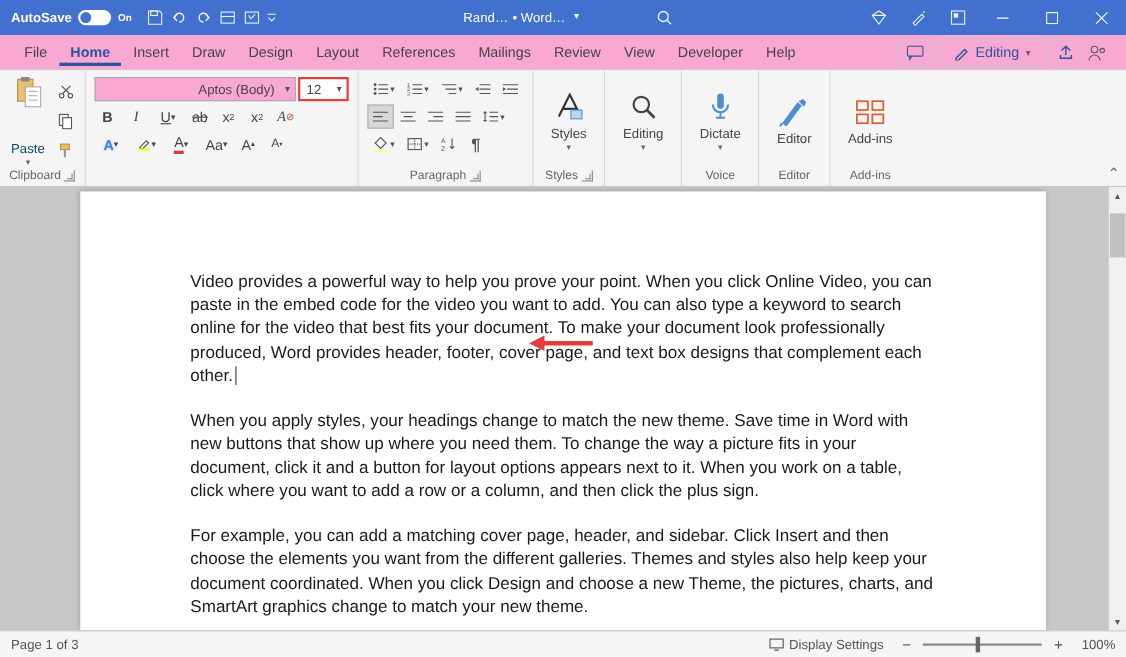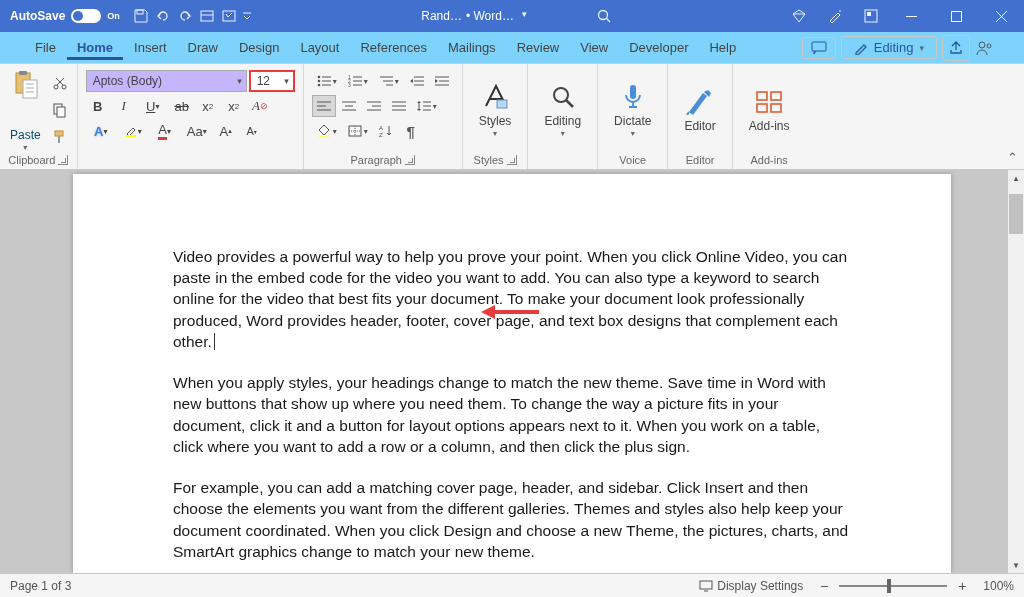--- a/index.html
+++ b/index.html
@@ -12,21 +12,21 @@
     .toggle-knob { width: 10px; height: 10px; background: #4170CF; border-radius: 50%; position: absolute; left: 2px; top: 2px; }
     .tb-icon { width: 22px; height: 22px; display: flex; align-items: center; justify-content: center; opacity: 0.9; }
     .tb-icon svg { fill: white; }
     .tb-spacer { flex: 1; }
     .doc-title { padding: 0 10px; display: flex; align-items: flex-start; gap: 4px; }
     .win-controls { display: flex; }
     .win-btn { width: 45px; height: 32px; display: flex; align-items: center; justify-content: center; }
     .win-btn svg { stroke: white; fill: none; stroke-width: 1; }
 
     
-    .menu-bar { height: 32px; background: #7dd3fc; display: flex; align-items: center; padding: 0 25px; border-bottom: 1px solid #d0d0d0; gap: 1px; position: relative; }
+    .menu-bar { height: 32px; background: #f9a8d4; display: flex; align-items: center; padding: 0 12px; border-bottom: 1px solid #d0d0d0; gap: 1px; position: relative; }
     .menu-item { padding: 5px 10px; color: #444; font-size: 13px; cursor: pointer; }
     .menu-item.active { color: #2b579a; font-weight: 600; border-bottom: 3px solid #2b579a; padding-bottom: 2px; }
     .menu-spacer { flex: 1; }
     .comments-btn { border: 1px solid #c8c8c8; border-radius: 3px; padding: 3px 8px; display: flex; align-items: center; }
     .editing-btn { border: 1px solid #c8c8c8; border-radius: 3px; padding: 3px 12px; display: flex; align-items: center; gap: 6px; color: #2b579a; font-size: 13px; }
     .share-btn { width: 28px; height: 26px; border: 1px solid #c8c8c8; border-radius: 3px; display: flex; align-items: center; justify-content: center; }
     .collab-icon { width: 28px; height: 26px; display: flex; align-items: center; justify-content: center; }
 
     
     .ribbon { height: 106px; background: #f5f5f5; display: flex; border-bottom: 1px solid #c8c8c8; position: relative; }
@@ -40,21 +40,21 @@
     .clipboard-main { display: flex; flex-direction: column; align-items: center; justify-content: flex-end; padding: 0 4px; }
     .paste-icon svg { width: 28px; height: 30px; }
     .paste-label { font-size: 12px; color: #0c4a6e; margin-top: 24px; }
     .dropdown-arrow { font-size: 8px; color: #666; margin-top: 1px; }
     .clipboard-side { display: flex; flex-direction: column; justify-content: space-around; padding: 2px 2px 2px 6px; }
     .small-icon { width: 18px; height: 18px; display: flex; align-items: center; justify-content: center; }
 
     
     .font-col { display: flex; flex-direction: column; gap: 3px; padding: 2px 2px; }
     .font-row { display: flex; gap: 2px; align-items: center; }
-    .font-name-select { width: 161px; height: 22px; border: 1px solid #aaa; font-size: 12px; padding: 0 18px 0 6px; color: #444; background: #c4b5fd; position: relative; display: flex; align-items: center; }
+    .font-name-select { width: 183px; height: 22px; border: 1px solid #aaa; font-size: 12px; padding: 0 18px 0 6px; color: #444; background: #f9a8d4; position: relative; display: flex; align-items: center; justify-content: flex-end; }
     .sel-arrow { position: absolute; right: 4px; font-size: 9px; color: #555; }
     .font-size-select { width: 46px; height: 22px; border: 2px solid #e63c3c; font-size: 12px; padding: 0 16px 0 6px; color: #444; background: white; position: relative; display: flex; align-items: center; }
     .fmt-btn { width: 24px; height: 22px; display: flex; align-items: center; justify-content: center; font-size: 13px; color: #444; }
     .fmt-btn.split { width: 30px; }
 
     
     .para-col { display: flex; flex-direction: column; gap: 3px; padding: 2px 2px; }
     .para-row { display: flex; gap: 1px; }
     .para-btn { width: 24px; height: 22px; display: flex; align-items: center; justify-content: center; color: #555; }
     .para-btn.split { width: 30px; }

